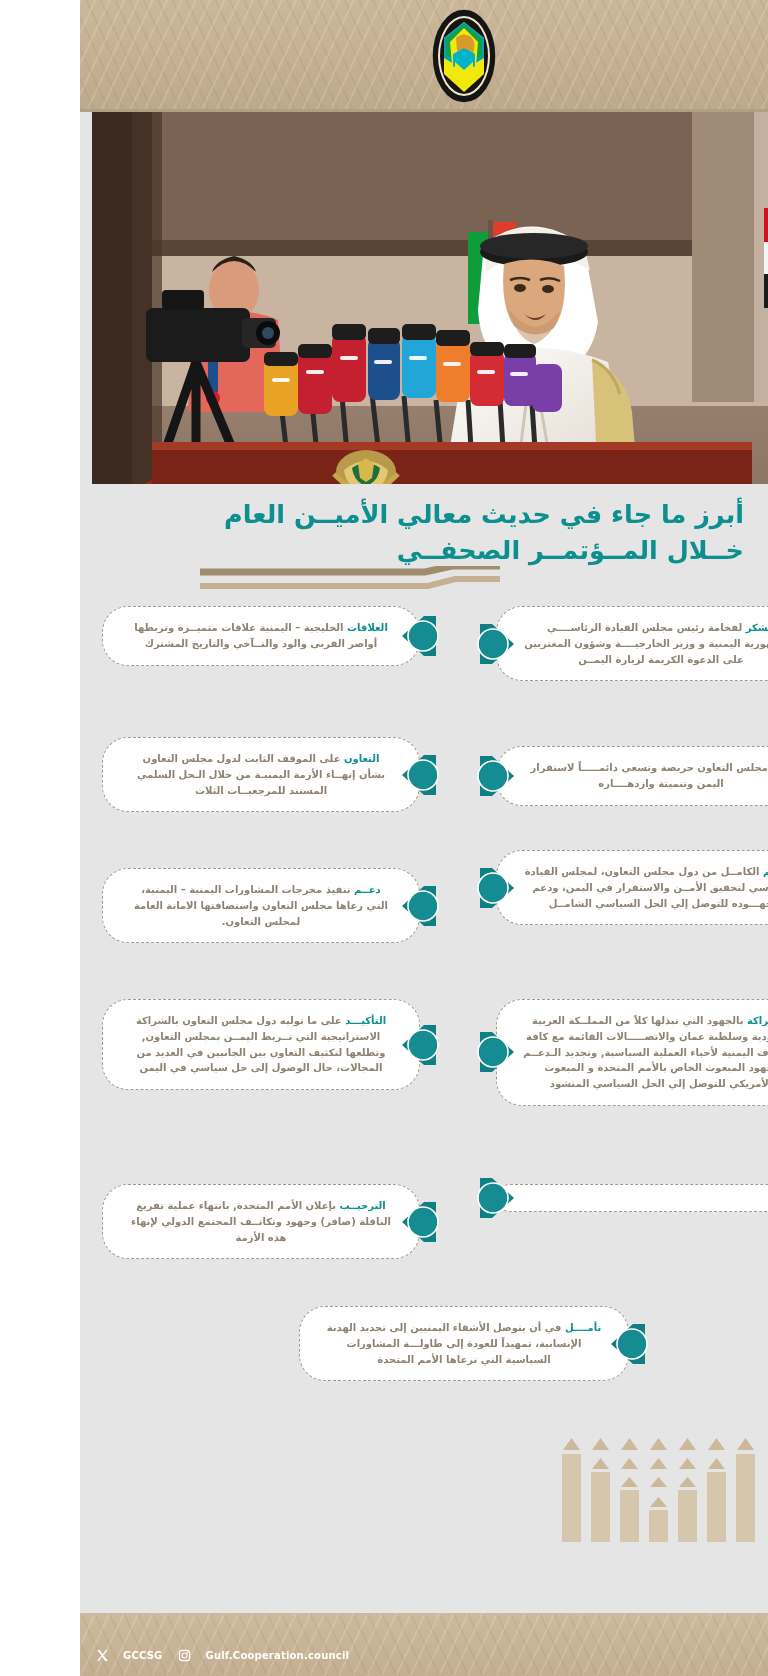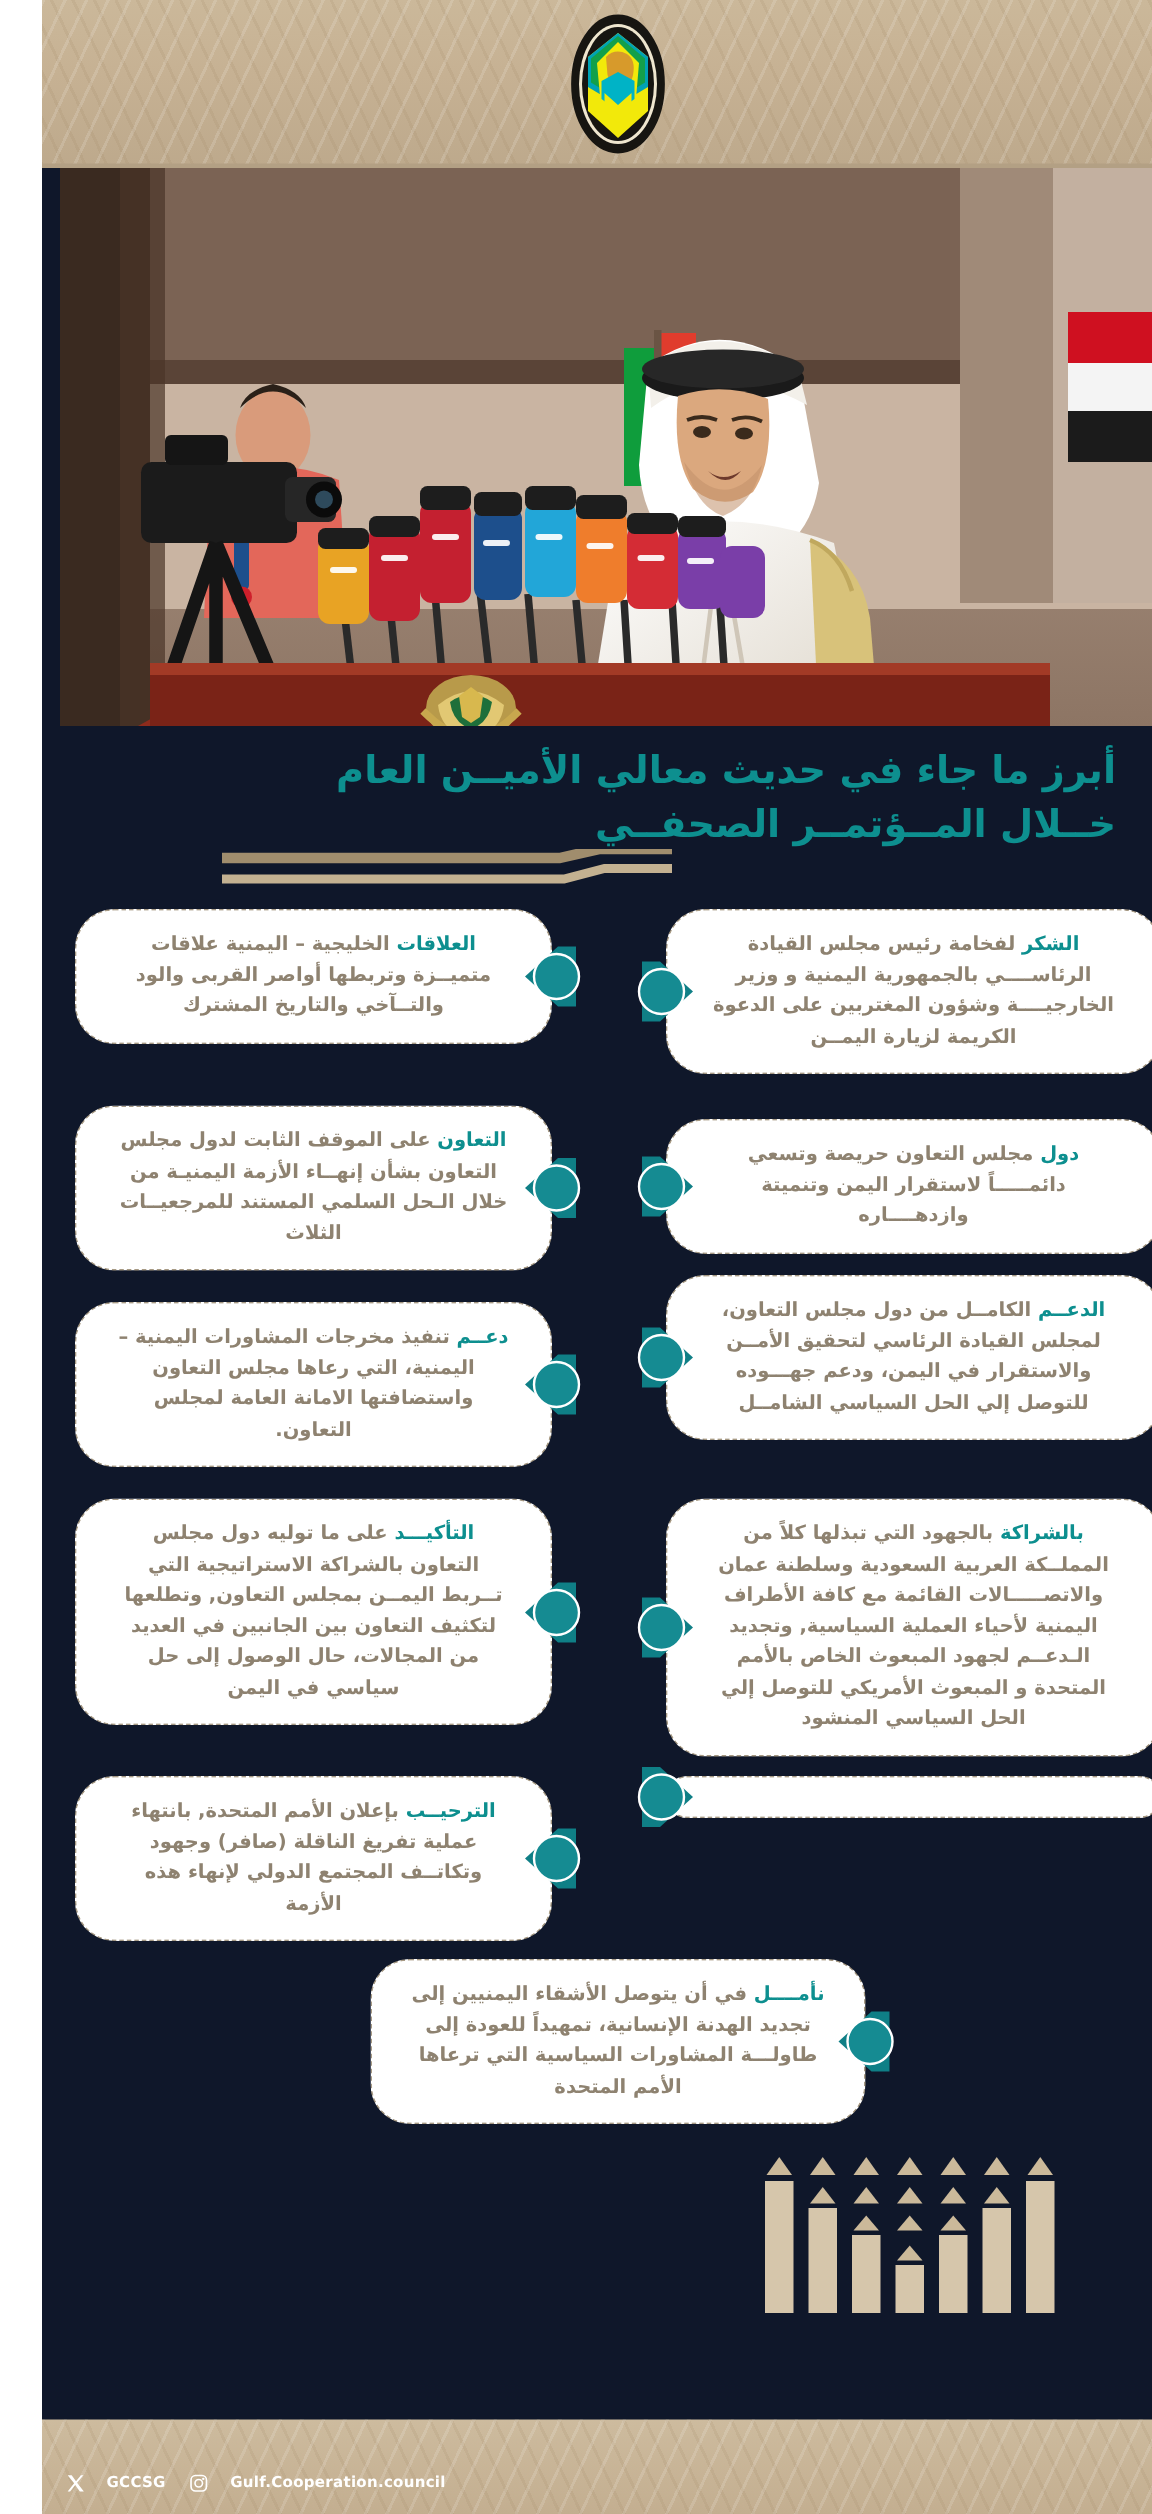--- a/index.html
+++ b/index.html
@@ -6,24 +6,24 @@
   * { box-sizing: border-box; margin: 0; padding: 0; }
 
   html, body {
     width: 768px;
     background: #ffffff;
     font-family: "DejaVu Sans", "Liberation Sans", sans-serif;
   }
 
   .page {
     position: relative;
-    width: 740px;
+    width: 688px;
     height: 1676px;
     overflow: hidden;
-    background: #0f172a;
+    background: #e5e5e5;
   }
 
   
   .top-band {
     position: absolute;
     top: 0; left: 0;
     width: 768px;
     height: 112px;
     background:
       repeating-linear-gradient(115deg,
@@ -106,21 +106,21 @@
     padding: 13px 26px 13px 26px;
   }
   .card.left  { left: 22px;  width: 318px; }
   .card.right { right: 22px; width: 330px; }
   .card.center{ left: 50%; transform: translateX(-50%); width: 330px; }
 
   .card-text {
     direction: rtl;
     text-align: center;
     color: #8e8270;
-    font-size: 13px;
+    font-size: 10px;
     line-height: 1.58;
     font-weight: bold;
   }
   .card-text .kw {
     color: #0d8f8f;
     font-weight: bold;
   }
 
   
   .marker {

